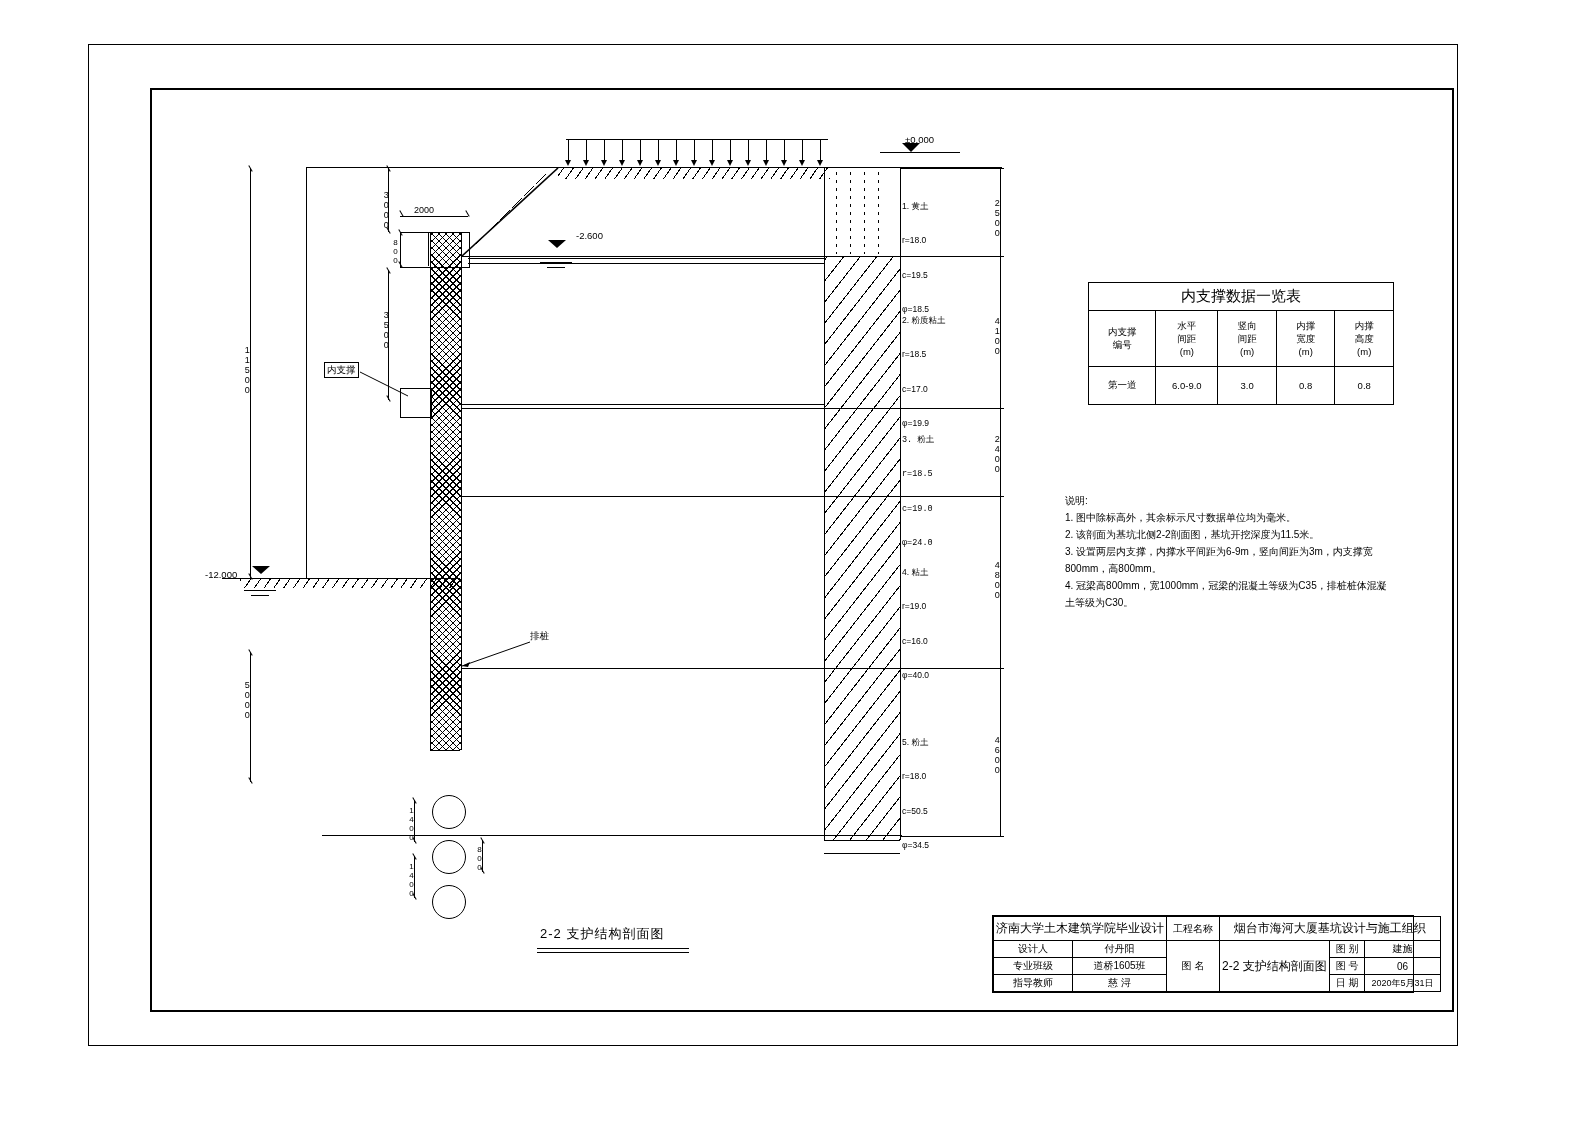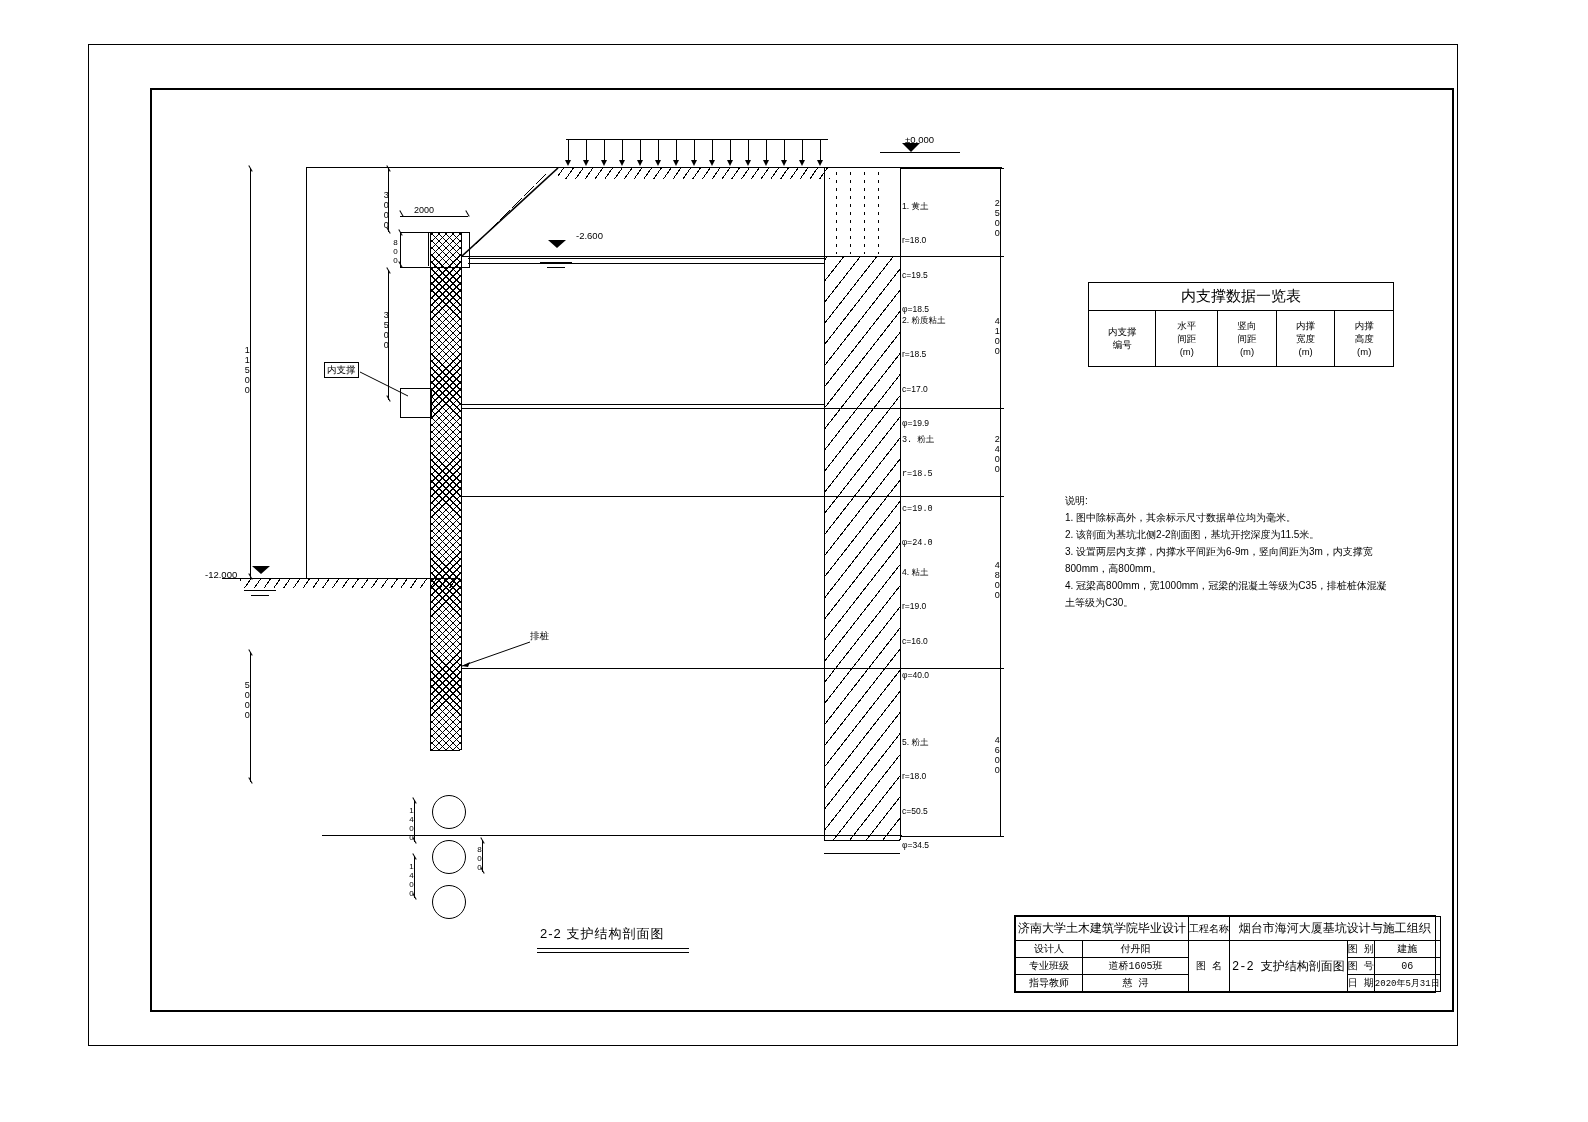--- a/index.html
+++ b/index.html
@@ -19,23 +19,23 @@
   
   .tbl{position:absolute;border-collapse:collapse;font-size:9.5px;}
   .tbl td,.tbl th{border:1px solid #000;text-align:center;vertical-align:middle;padding:2px 4px;font-weight:normal;}
   .tbl .ttl{font-size:15px;padding:4px 0;}
 
   
   .notes{position:absolute;left:1065px;top:492px;width:330px;font-size:10px;line-height:1.7;}
   .notes div{white-space:normal;}
 
   
-  .tb{position:absolute;left:1014px;top:915px;width:420px;border:1.4px solid #000;font-family:Liberation Mono, monospace;}
+  .tb{position:absolute;left:992px;top:915px;width:420px;border:1.4px solid #000;}
   .tb table{border-collapse:collapse;width:100%;font-size:10px;}
-  .tb td{border:1px solid #000;text-align:center;padding:1px 0;white-space:nowrap;}
+  .tb td{border:1px solid #000;text-align:center;padding:1px 6px;white-space:nowrap;}
   .tb .big{font-size:12px;padding:3px 2px;}
 
   
   .caption{position:absolute;left:540px;top:925px;font-size:13px;letter-spacing:1px;}
   .caption-rule{position:absolute;left:537px;width:152px;border-top:1px solid #000;}
 
   
   .h{position:absolute;border-top:1px solid #000;}
   .v{position:absolute;border-left:1px solid #000;}
   .h2{position:absolute;border-top:1.6px solid #000;}
@@ -299,20 +299,27 @@
       <td style="width:58px;"><span style="white-space:pre-line;">竖向
 间距
 (m)</span></td>
       <td style="width:58px;"><span style="white-space:pre-line;">内撑
 宽度
 (m)</span></td>
       <td style="width:58px;"><span style="white-space:pre-line;">内撑
 高度
 (m)</span></td>
     </tr>
+    <tr style="height:38px;">
+      <td>第一道</td>
+      <td>6.0-9.0</td>
+      <td>3.0</td>
+      <td>0.8</td>
+      <td>0.8</td>
+    </tr>
   </tbody>
     </table>
 
   <div class="notes">
     <div>说明:</div>
     <div>1. 图中除标高外，其余标示尺寸数据单位均为毫米。</div>
     <div>2. 该剖面为基坑北侧2-2剖面图，基坑开挖深度为11.5米。</div>
     <div>3. 设置两层内支撑，内撑水平间距为6-9m，竖向间距为3m，内支撑宽800mm，高800mm。</div>
     <div>4. 冠梁高800mm，宽1000mm，冠梁的混凝土等级为C35，排桩桩体混凝土等级为C30。</div>
   </div>

